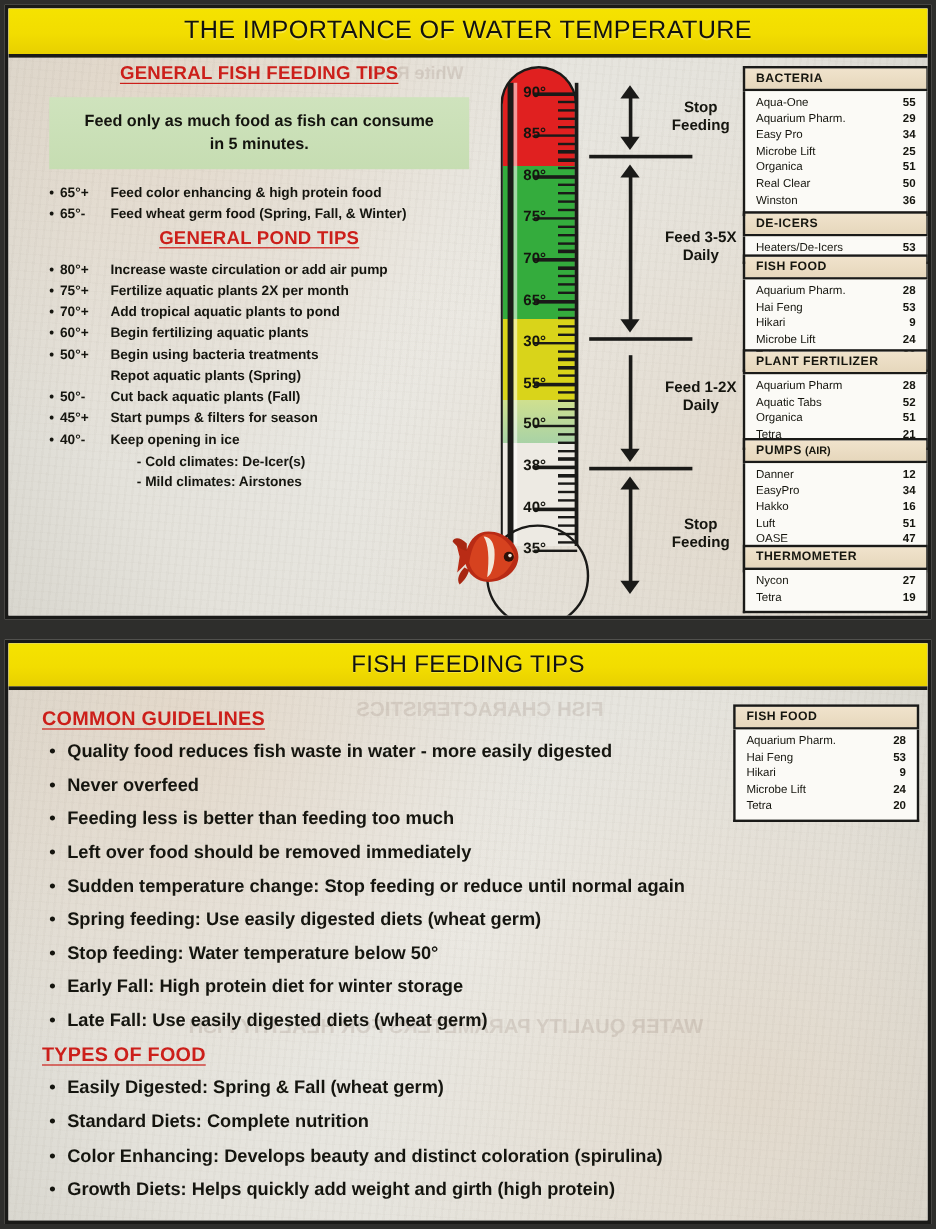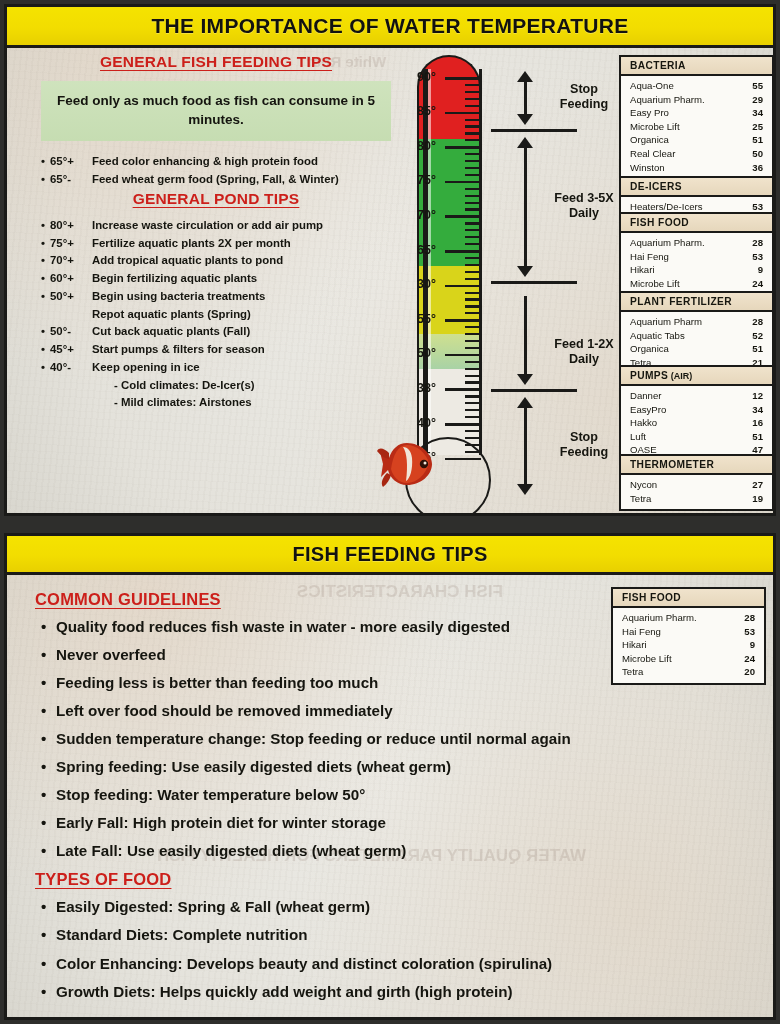--- a/index.html
+++ b/index.html
@@ -38,41 +38,41 @@
 
   
   .titlebar{
     position:absolute;left:0;right:0;top:0;height:38px;
     background:linear-gradient(180deg,#f5e300 0%, #f2dd00 55%, #e8d000 100%);
     border-bottom:3px solid #1a1a18;
     display:flex;align-items:center;justify-content:center;
   }
   #panel-bottom .titlebar{height:36px;}
   .titlebar h1{
-    margin:0;font-size:21px;font-weight:bold;letter-spacing:.3px;
+    margin:0;font-size:21px;font-weight:normal;letter-spacing:.3px;
     color:#121210;text-shadow:0 1px 0 rgba(255,255,255,.25);
   }
   #panel-bottom .titlebar h1{font-size:20px;}
 
   
   .ghost{
     position:absolute;color:rgba(120,95,78,.16);font-weight:bold;
     transform:scaleX(-1);pointer-events:none;user-select:none;white-space:nowrap;
   }
 
   
   #left-col{position:absolute;left:34px;top:46px;width:350px;}
   .redhead{
     color:#cc1f1a;font-size:15.5px;font-weight:bold;text-align:center;
     text-decoration:underline;text-underline-offset:3px;margin:0 0 10px 0;
     letter-spacing:.2px;
   }
   .greenbox{
     background:linear-gradient(180deg,#cfe3bd,#c6ddb2);
-    padding:11px 10px 12px;text-align:center;margin-bottom:13px;
+    padding:11px 24px 12px;text-align:center;margin-bottom:13px;
   }
   .greenbox p{margin:0;font-size:13.5px;font-weight:bold;color:#14140f;line-height:1.38;}
 
   .tiplist{list-style:none;margin:0;padding:0;}
   .tiplist li{display:flex;font-size:11.4px;font-weight:bold;color:#15150f;margin-bottom:3.5px;line-height:1.25;}
   .tiplist li .bul{width:9px;flex:0 0 9px;}
   .tiplist li .tmp{width:42px;flex:0 0 42px;}
   .tiplist li .txt{flex:1;}
   .tiplist li.indent .txt{padding-left:22px;}
 
@@ -100,21 +100,21 @@
     content:"";position:absolute;left:5px;top:0;width:3px;height:100%;
     background:rgba(255,255,255,.55);
   }
   .scalebar{position:absolute;left:68px;top:14px;width:2.5px;height:386px;background:#1a1a18;}
 
   .tick{position:absolute;height:2.2px;background:#1a1a18;}
   .tick.major{left:34px;width:36px;height:2.6px;}
   .tick.minor{left:54px;width:16px;}
 
   .tlabel{
-    position:absolute;right:67px;font-size:12.5px;font-weight:bold;color:#15150f;
+    position:absolute;right:48px;font-size:12.5px;font-weight:bold;color:#15150f;
     line-height:1;white-space:nowrap;
   }
 
   .bulb{
     position:absolute;left:-6px;top:382px;width:86px;height:86px;
     border:2.5px solid #1a1a18;border-radius:50%;
     box-sizing:border-box;background:transparent;
   }
   .fish{
     position:absolute;left:-34px;top:378px;width:66px;height:62px;
@@ -355,21 +355,21 @@
         <div class="ahead down" style="top: 59px;"></div>
         <div class="zlabel" style="top: 27px;">Stop Feeding</div>
         <div class="divider" style="top: 74px;"></div>
         <div class="arrow" style="top: 91px; height: 122px;"></div>
         <div class="ahead up" style="top: 82px;"></div>
         <div class="ahead down" style="top: 211px;"></div>
         <div class="zlabel" style="top: 136px;">Feed 3-5X Daily</div>
         <div class="divider" style="top: 226px;"></div>
         <div class="arrow" style="top: 241px; height: 80px;"></div>
         <div class="ahead down" style="top: 319px;"></div>
-        <div class="zlabel" style="top: 282px;">Feed 1-2X Daily</div>
+        <div class="zlabel" style="top: 261px;">Feed 1-2X Daily</div>
         <div class="divider" style="top: 334px;"></div>
         <div class="arrow" style="top: 351px; height: 80px;"></div>
         <div class="ahead up" style="top: 342px;"></div>
         <div class="ahead down" style="top: 429px;"></div>
         <div class="zlabel" style="top: 375px;">Stop Feeding</div>
       </div>
 
     <div id="top-tables">
         <div class="ptable" style="left: 612px; top: 48px;">
           <div class="thead"><span>BACTERIA</span></div>

